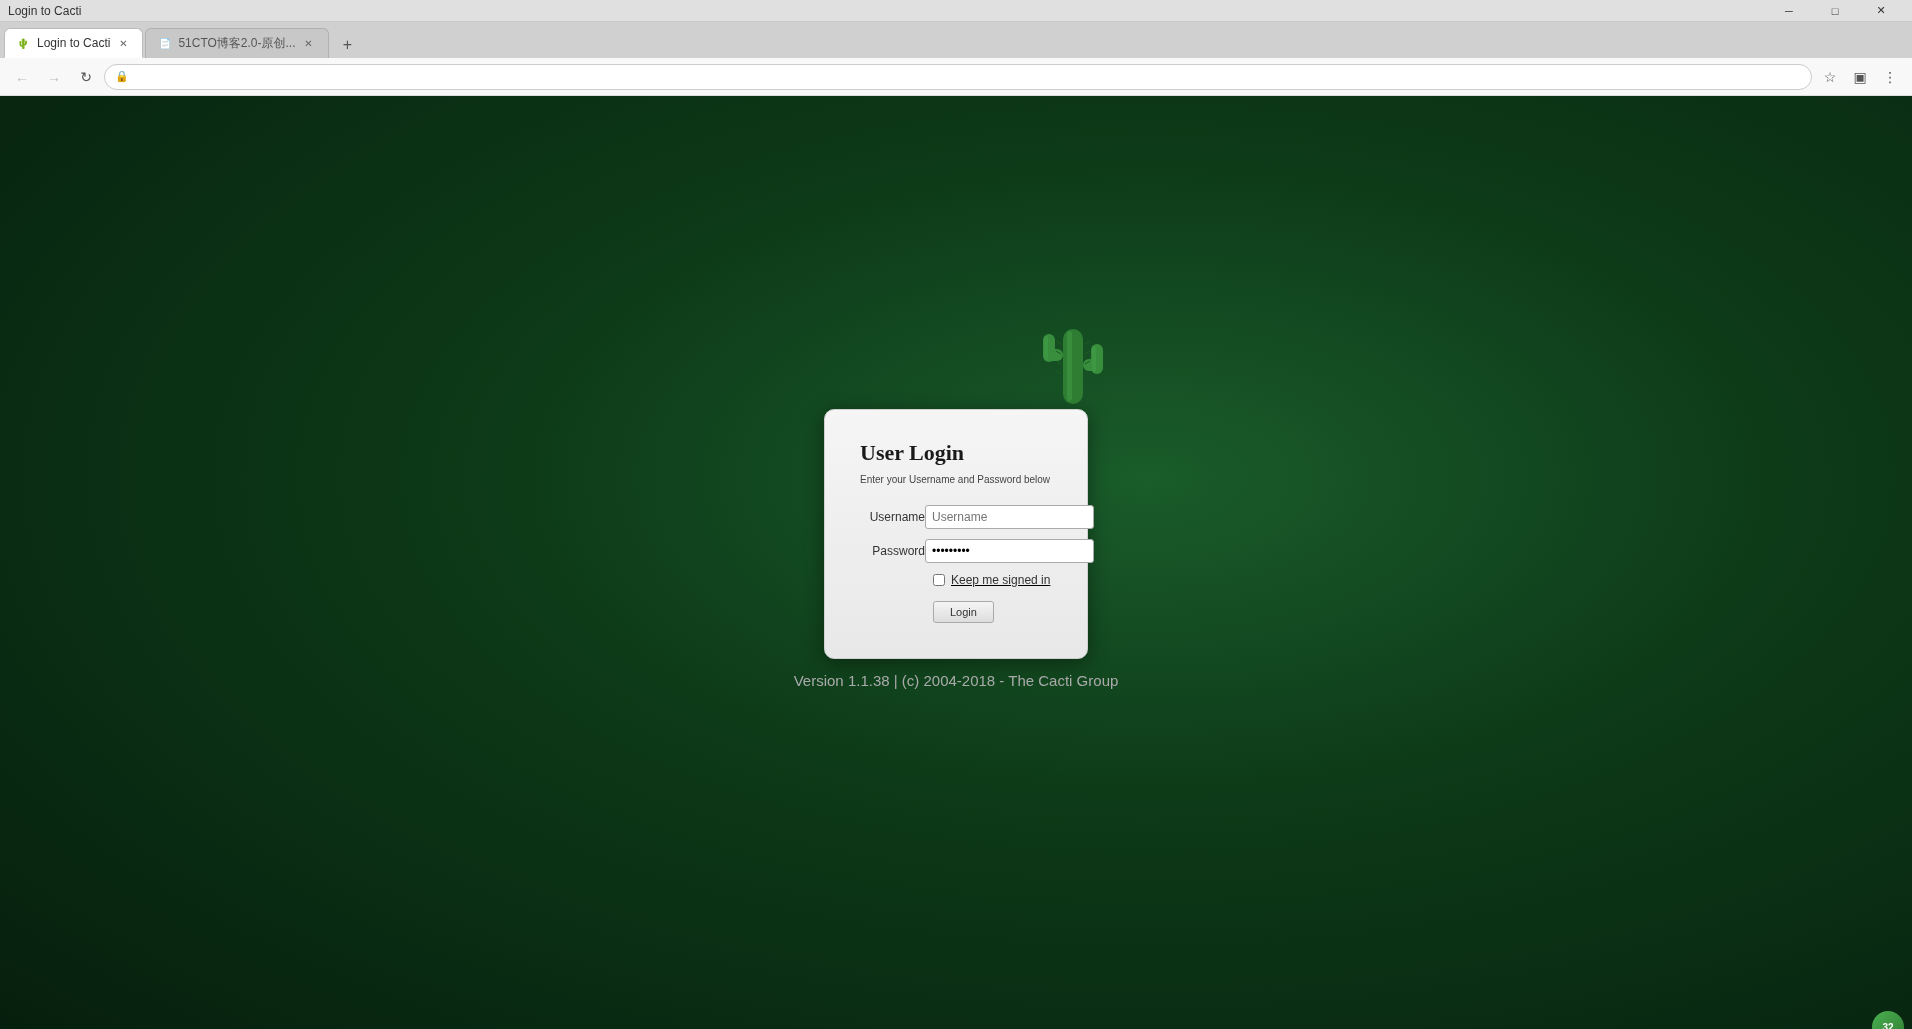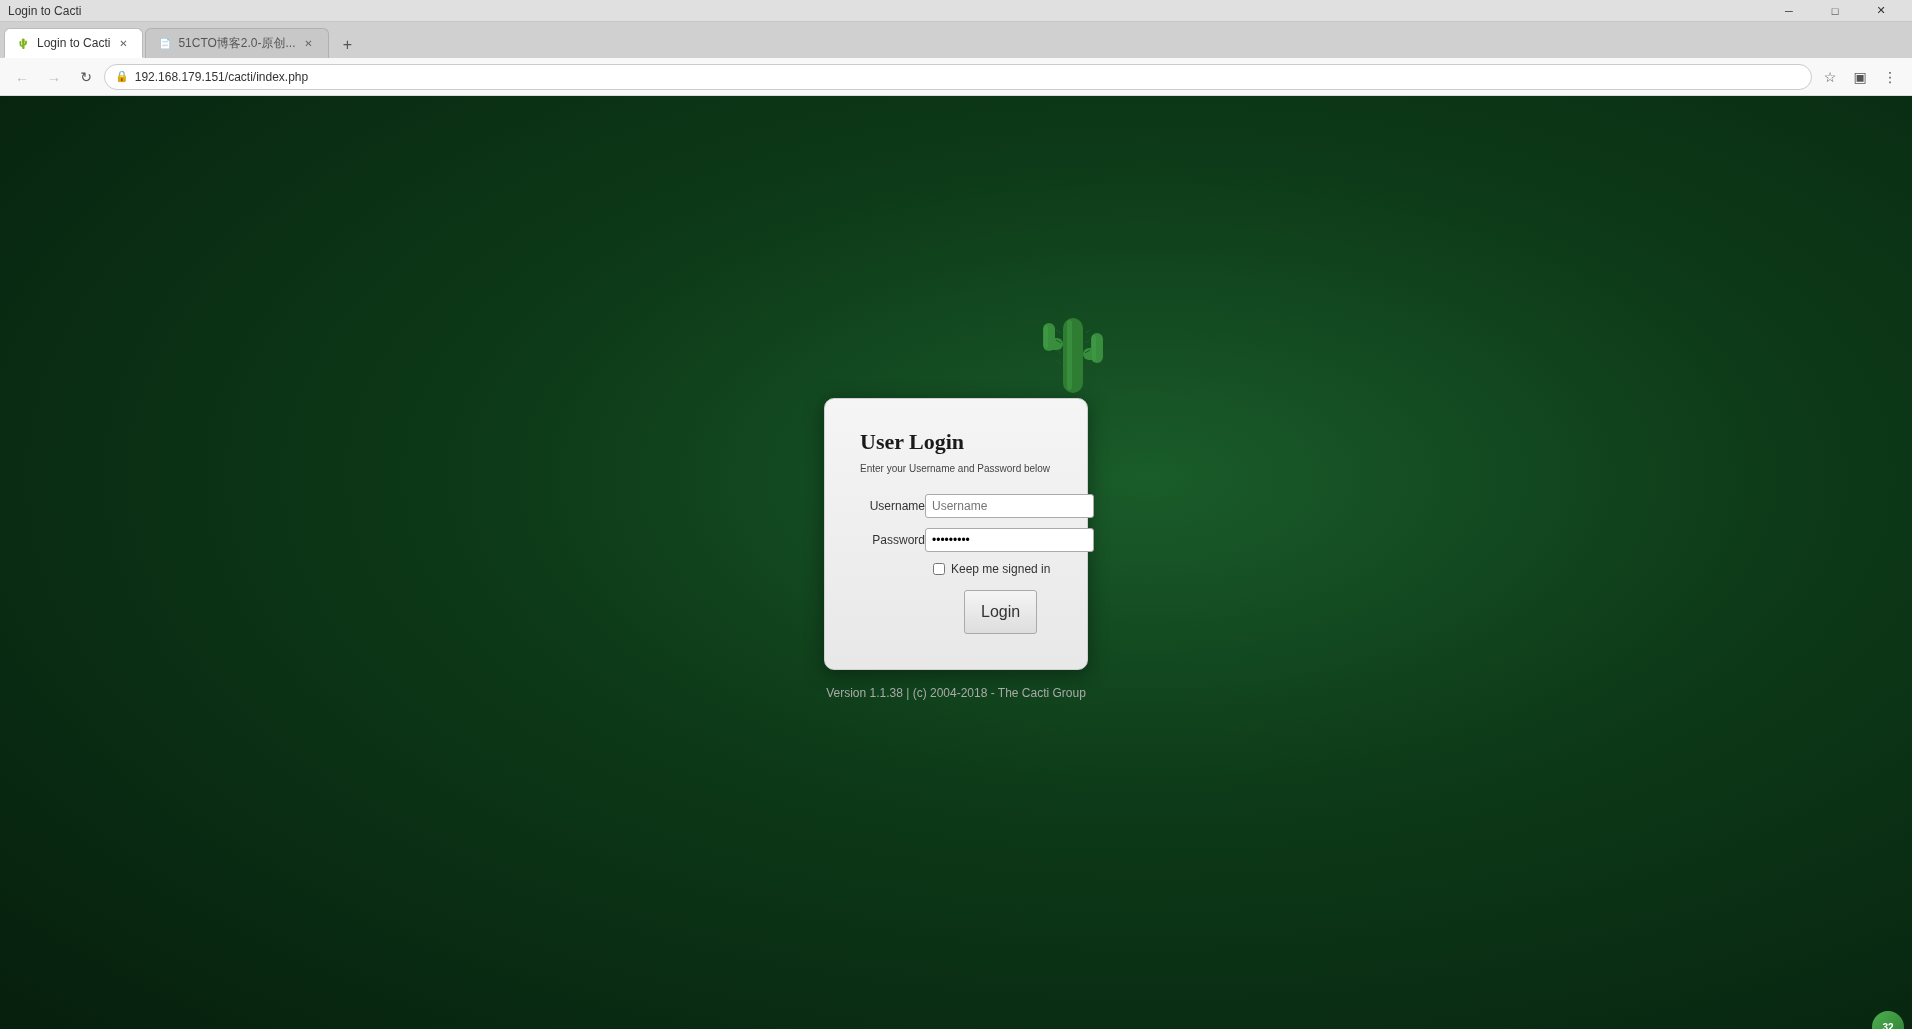--- a/index.html
+++ b/index.html
@@ -232,50 +232,51 @@
       background: white;
       outline: none;
     }
 
     .remember-row {
       display: flex;
       align-items: center;
       gap: 6px;
       margin-bottom: 14px;
       margin-left: 73px;
+      text-decoration: underline;
     }
 
     .remember-checkbox {
       width: 12px;
       height: 12px;
       cursor: pointer;
     }
 
     .remember-label {
       font-size: 12px;
       color: #333;
     }
 
     .login-btn {
-      margin-left: 104px;
-      padding: 12px 16px;
+      margin-left: 73px;
+      padding: 4px 16px;
       background: linear-gradient(180deg, #f5f5f5 0%, #ddd 100%);
       border: 1px solid #aaa;
       border-radius: 3px;
-      font-size: 16px;
+      font-size: 11px;
       color: #333;
       cursor: pointer;
     }
 
     .version-text {
       position: absolute;
       bottom: -30px;
       left: 50%;
       transform: translateX(-50%);
-      font-size: 12px;
+      font-size: 15px;
       color: #aaa;
       white-space: nowrap;
     }
 
     
     .cactus-svg {
       width: 90px;
       height: 120px;
     }
 
@@ -357,21 +358,20 @@
   </div>
   <div class="new-tab-btn">+</div>
 </div>
 
 <div class="navigation-bar">
   <button class="nav-btn disabled">←</button>
   <button class="nav-btn disabled">→</button>
   <button class="nav-btn">↻</button>
   <div class="address-bar">
     <span class="lock-icon">🔒</span>
-    <span class="address-text">192.168.179.151/cacti/index.php</span>
   </div>
   <div class="nav-right-icons">
     <div class="browser-icon-btn">☆</div>
     <div class="browser-icon-btn">▣</div>
     <div class="browser-icon-btn">⋮</div>
   </div>
 </div>
 
 <div class="page-background">
 

